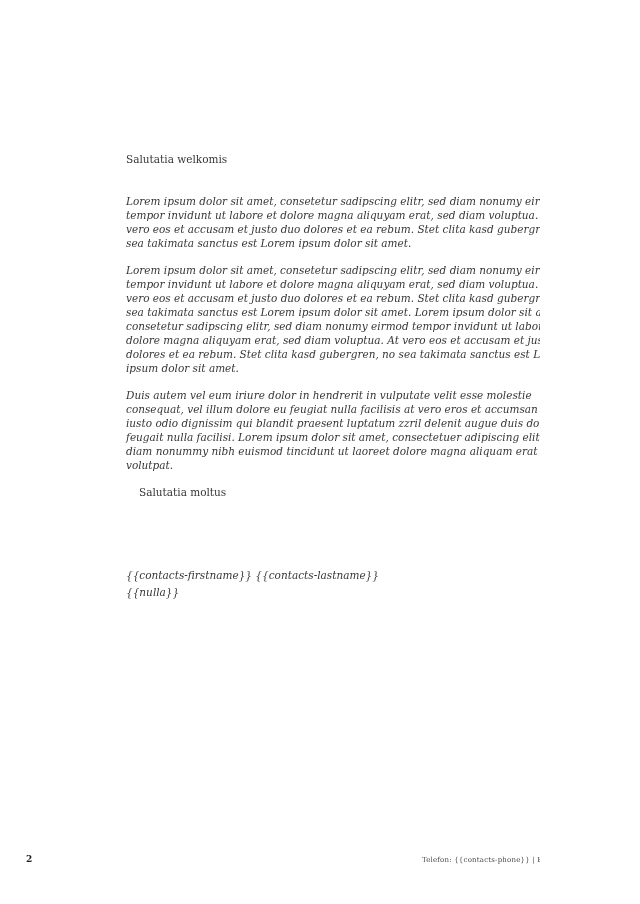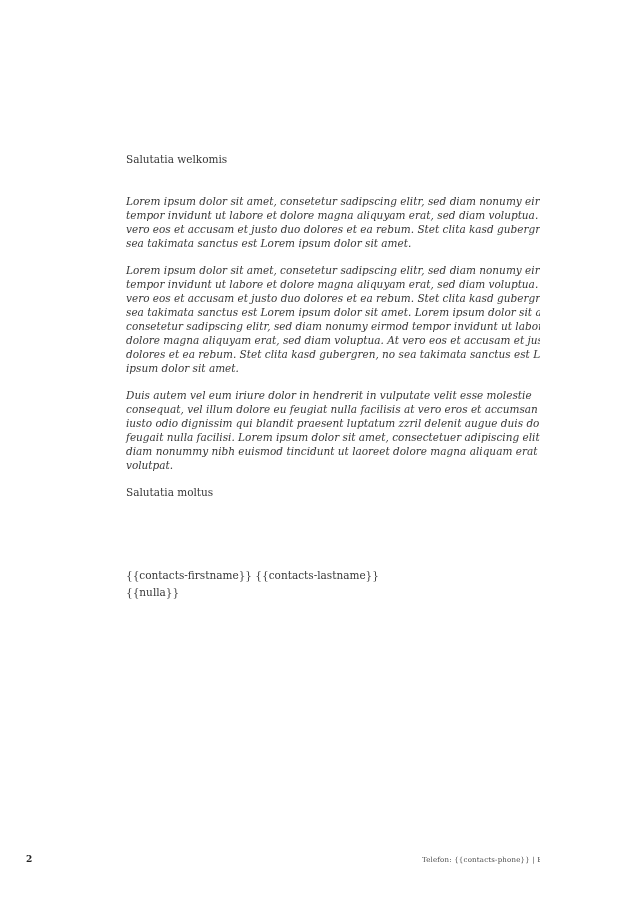--- a/index.html
+++ b/index.html
@@ -23,25 +23,26 @@
     text-align: left;
   }
   .salutation {
     margin: 0 0 28px 0;
   }
   .body-paragraph {
     margin: 0 0 13px 0;
     font-style: italic;
   }
   .closing {
-    margin: 0;
+    margin: 13px;
   }
   .signature-block {
     margin-top: 68px;
     line-height: 17px;
+    font-style: italic;
   }
   .footer {
     position: absolute;
     left: 0;
     top: 852px;
     width: 640px;
     height: 20px;
   }
   .page-number {
     position: absolute;

